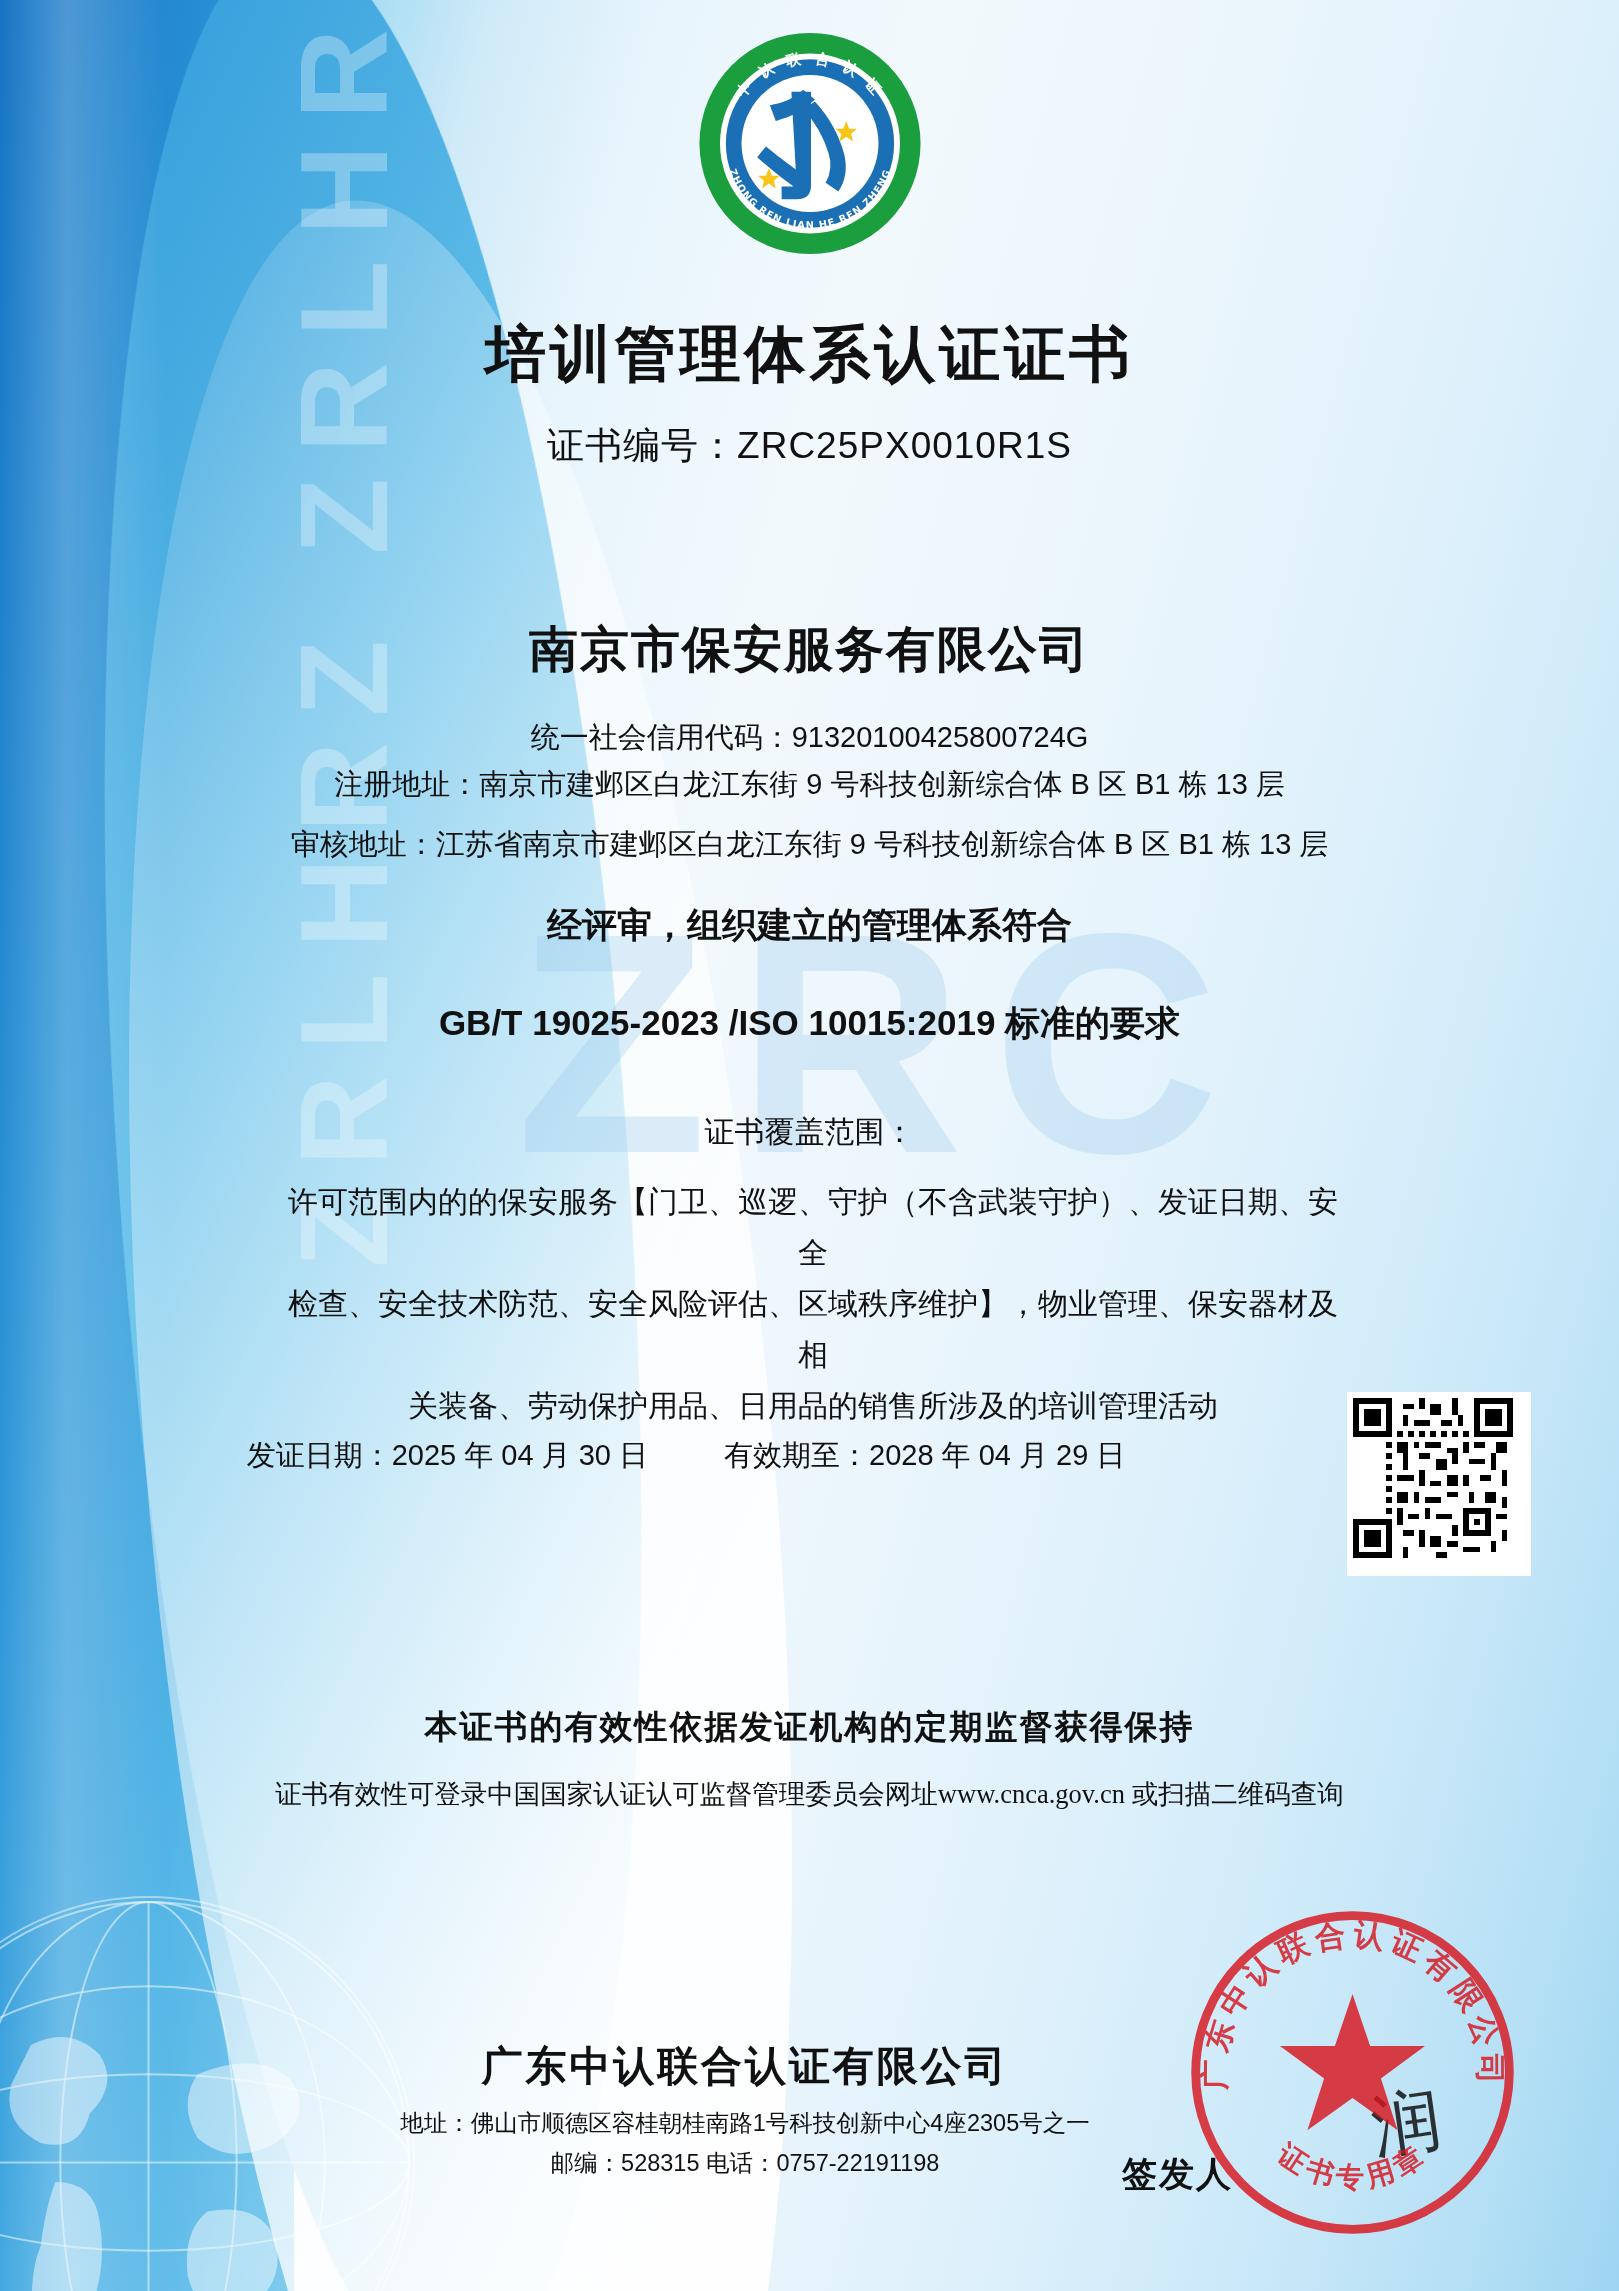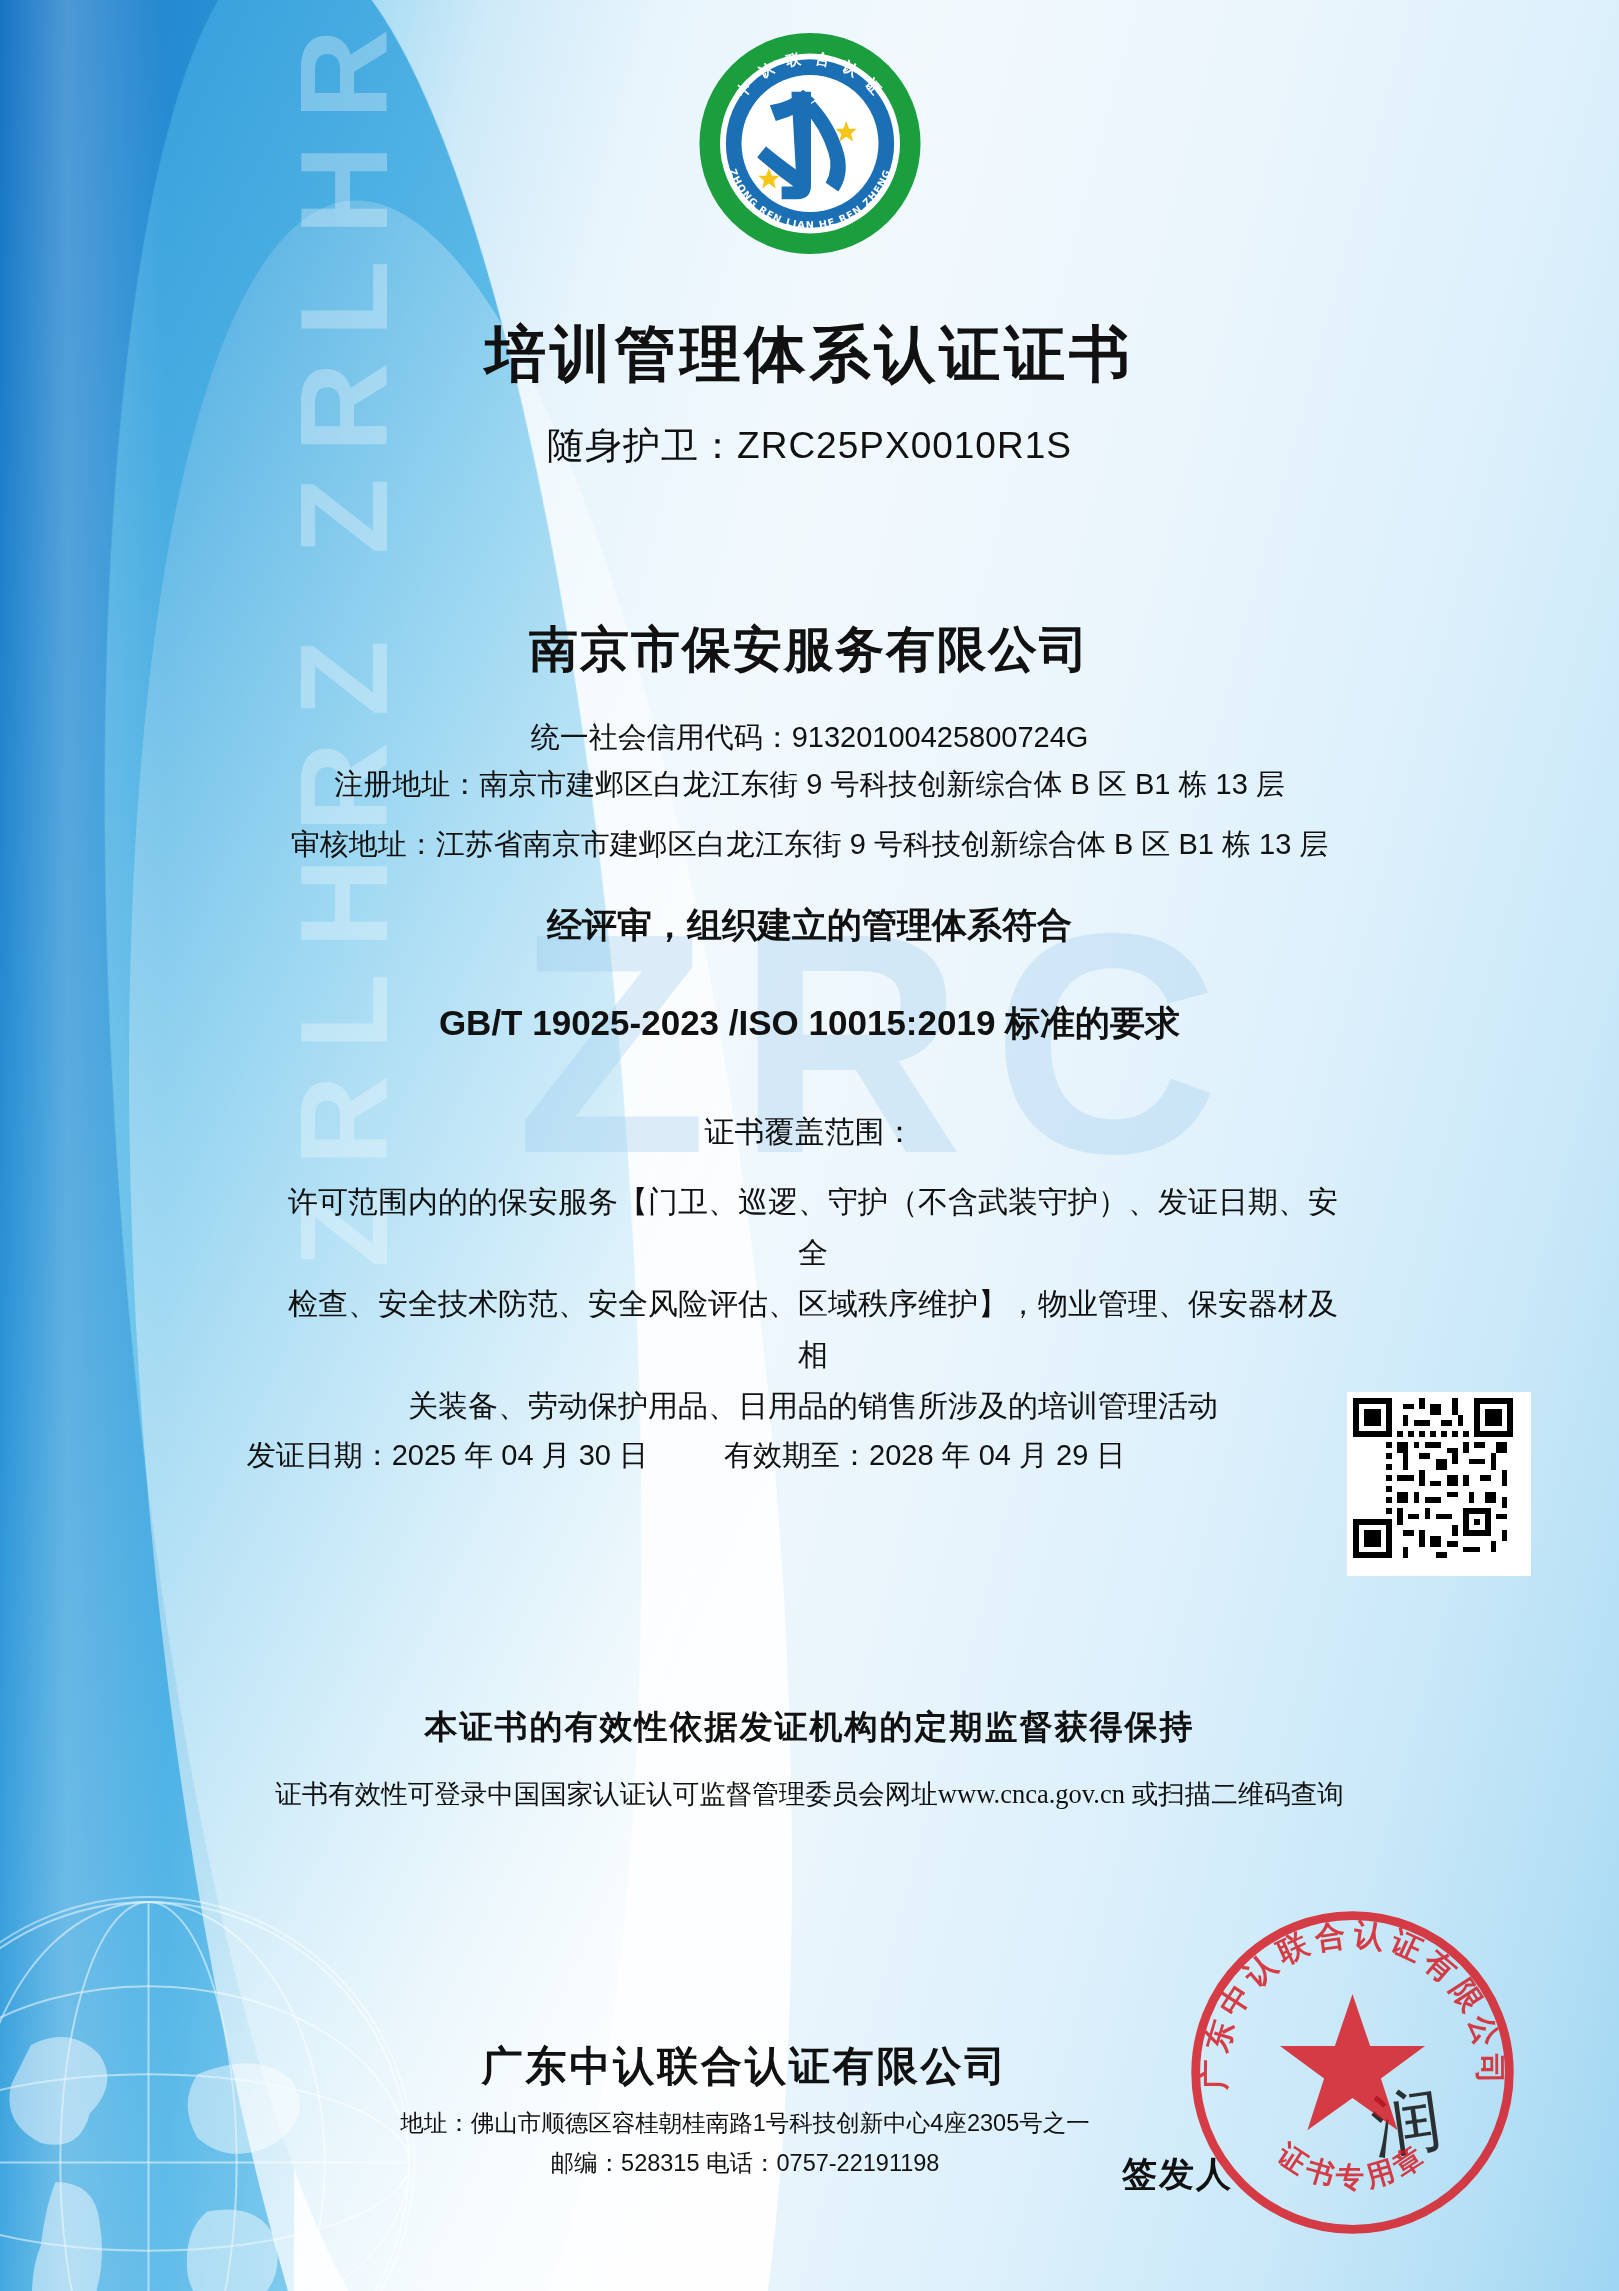--- a/index.html
+++ b/index.html
@@ -403,21 +403,21 @@
         <text font-size="15" font-weight="bold" fill="#ffffff" font-family="DejaVu Sans, sans-serif" letter-spacing="4">
           <textPath href="#topArc" startOffset="50%" text-anchor="middle">中 认 联 合 认 证</textPath>
         </text>
         <text font-size="10" font-weight="bold" fill="#ffffff" font-family="DejaVu Sans, sans-serif" letter-spacing="1.2">
           <textPath href="#botArc" startOffset="50%" text-anchor="middle">ZHONG REN LIAN HE REN ZHENG</textPath>
         </text>
       </svg>
     </div>
 
     <div class="cert-title">培训管理体系认证证书</div>
-    <div class="cert-no">随身护卫：ZRC25PX0010R1S</div>
+    <div class="cert-no">证书编号：ZRC25PX0010R1S</div>
     <div class="company">南京市保安服务有限公司</div>
     <div class="line-credit">统一社会信用代码：91320100425800724G</div>
     <div class="line-addr1">注册地址：南京市建邺区白龙江东街 9 号科技创新综合体 B 区 B1 栋 13 层</div>
     <div class="line-addr2">审核地址：江苏省南京市建邺区白龙江东街 9 号科技创新综合体 B 区 B1 栋 13 层</div>
 
     <div class="conform">经评审，组织建立的管理体系符合</div>
     <div class="standard">GB/T 19025-2023 /ISO 10015:2019 标准的要求</div>
 
     <div class="scope-label">证书覆盖范围：</div>
     <div class="scope-body">

